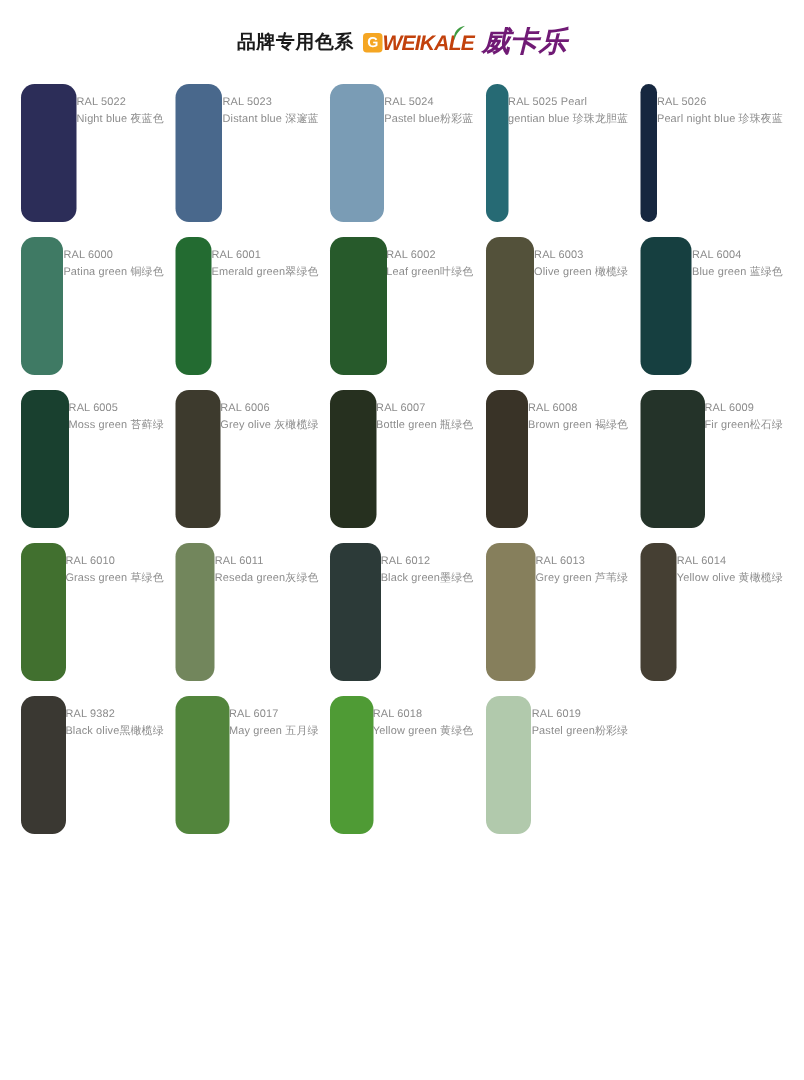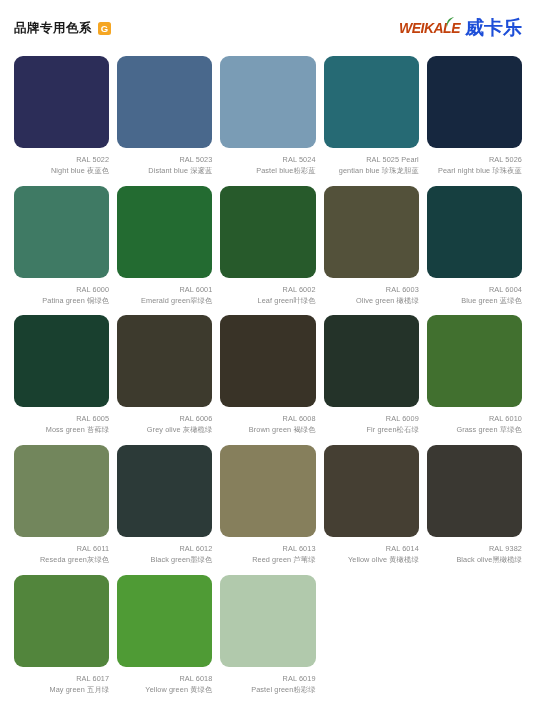--- a/index.html
+++ b/index.html
@@ -14,21 +14,21 @@
     font-family: "Liberation Sans", "DejaVu Sans", sans-serif;
     position: relative;
     overflow: hidden;
   }
 
   
   .header {
     height: 56px;
     display: flex;
     align-items: center;
-    justify-content: space-between;
+    justify-content: center;
     padding: 0 14px 0 14px;
   }
 
   .brand-title-group {
     display: flex;
     align-items: center;
     gap: 6px;
   }
 
   .brand-title {
@@ -73,37 +73,37 @@
     position: absolute;
     top: -3px;
     left: 47px;
     width: 9px;
     height: 11px;
   }
 
   .logo-cn {
     font-size: 19px;
     font-weight: bold;
-    color: #1d4ed8;
+    font-style: italic;
+    color: #701a75;
     letter-spacing: 0px;
   }
 
   
   .grid {
     padding: 0 14px;
     display: grid;
     grid-template-columns: repeat(5, 1fr);
     column-gap: 8px;
     row-gap: 10px;
   }
 
   .swatch-cell {
     display: flex;
-    flex-direction: column;
-    text-align: right;
+    flex-direction: row;
   }
 
   .swatch-chip {
     width: 100%;
     height: 92px;
     border-radius: 9px;
   }
 
   .swatch-labels {
     margin-top: 7px;
@@ -222,20 +222,27 @@
       </div>
     </div>
     <div class="swatch-cell">
       <div class="swatch-chip" style="background: rgb(61, 58, 45);"></div>
       <div class="swatch-labels">
         <span class="swatch-code">RAL 6006</span>
         <span class="swatch-name">Grey olive 灰橄榄绿</span>
       </div>
     </div>
     <div class="swatch-cell">
+      <div class="swatch-chip" style="background: rgb(38, 48, 31);"></div>
+      <div class="swatch-labels">
+        <span class="swatch-code">RAL 6007</span>
+        <span class="swatch-name">Bottle green 瓶绿色</span>
+      </div>
+    </div>
+    <div class="swatch-cell">
       <div class="swatch-chip" style="background: rgb(57, 51, 39);"></div>
       <div class="swatch-labels">
         <span class="swatch-code">RAL 6008</span>
         <span class="swatch-name">Brown green 褐绿色</span>
       </div>
     </div>
     <div class="swatch-cell">
       <div class="swatch-chip" style="background: rgb(36, 51, 41);"></div>
       <div class="swatch-labels">
         <span class="swatch-code">RAL 6009</span>
@@ -260,21 +267,21 @@
       <div class="swatch-chip" style="background: rgb(44, 58, 56);"></div>
       <div class="swatch-labels">
         <span class="swatch-code">RAL 6012</span>
         <span class="swatch-name">Black green墨绿色</span>
       </div>
     </div>
     <div class="swatch-cell">
       <div class="swatch-chip" style="background: rgb(134, 127, 92);"></div>
       <div class="swatch-labels">
         <span class="swatch-code">RAL 6013</span>
-        <span class="swatch-name">Reed green 芦苇绿</span>
+        <span class="swatch-name">Grey green 芦苇绿</span>
       </div>
     </div>
     <div class="swatch-cell">
       <div class="swatch-chip" style="background: rgb(69, 63, 51);"></div>
       <div class="swatch-labels">
         <span class="swatch-code">RAL 6014</span>
         <span class="swatch-name">Yellow olive 黄橄榄绿</span>
       </div>
     </div>
     <div class="swatch-cell">

